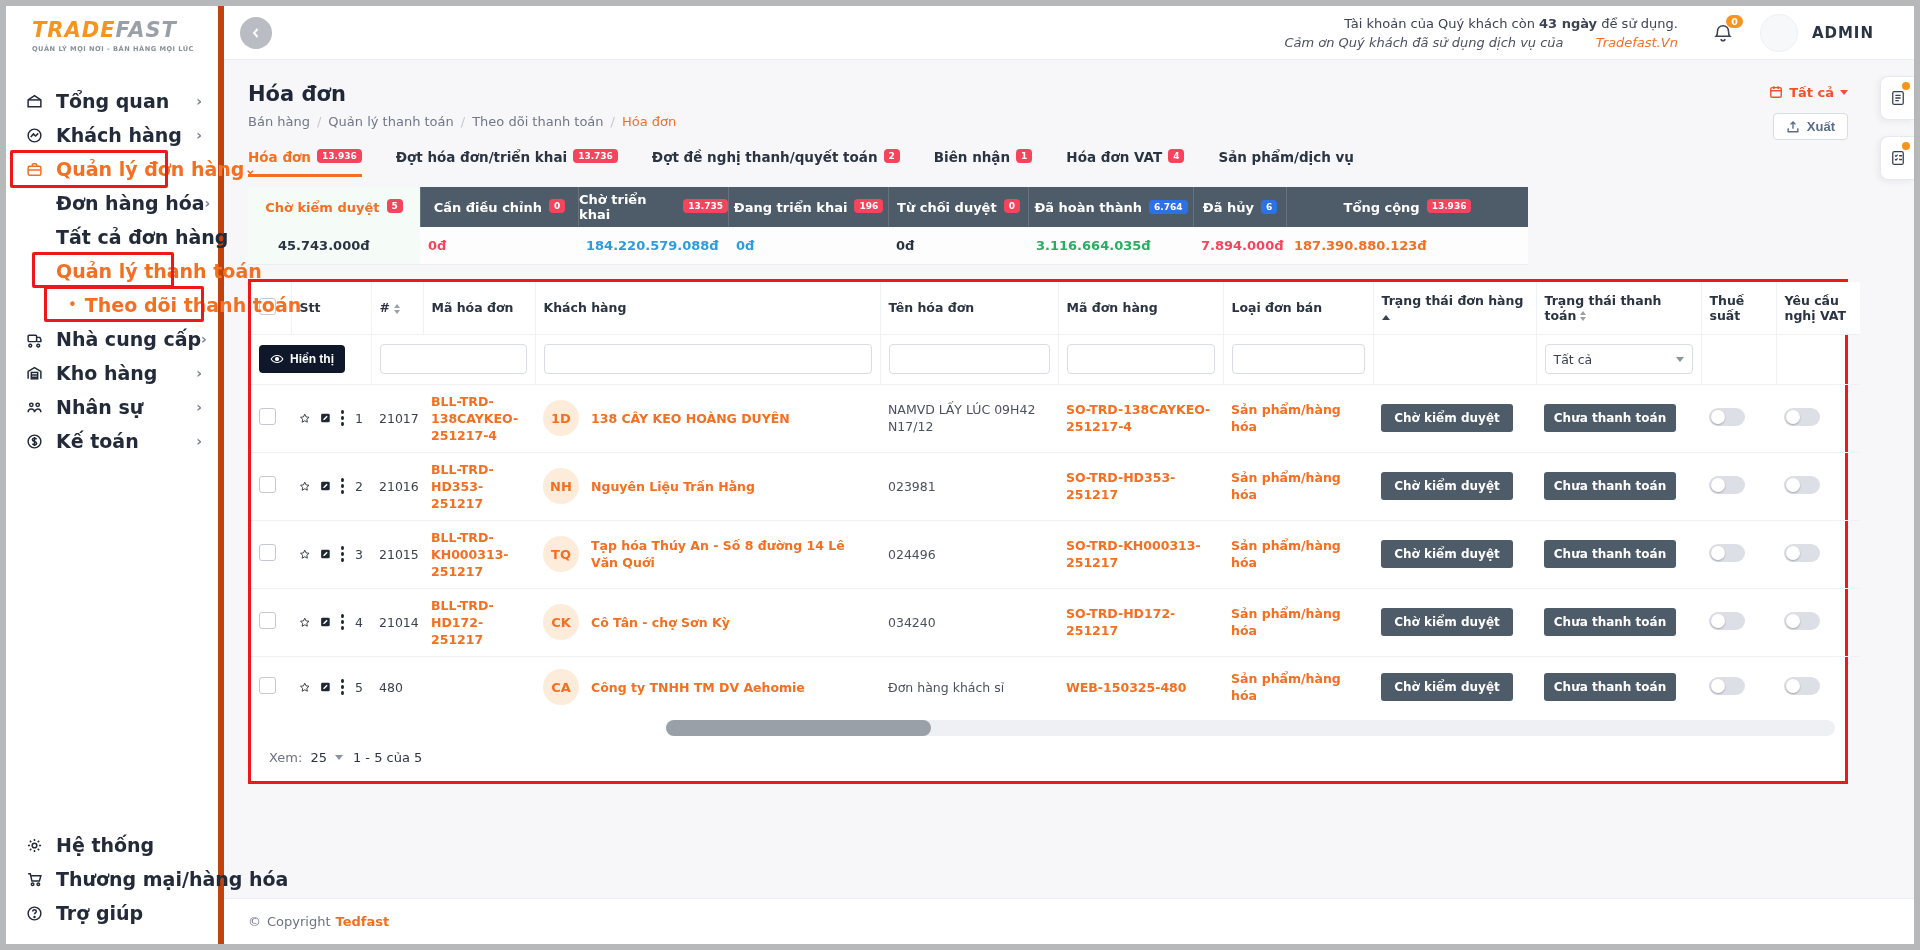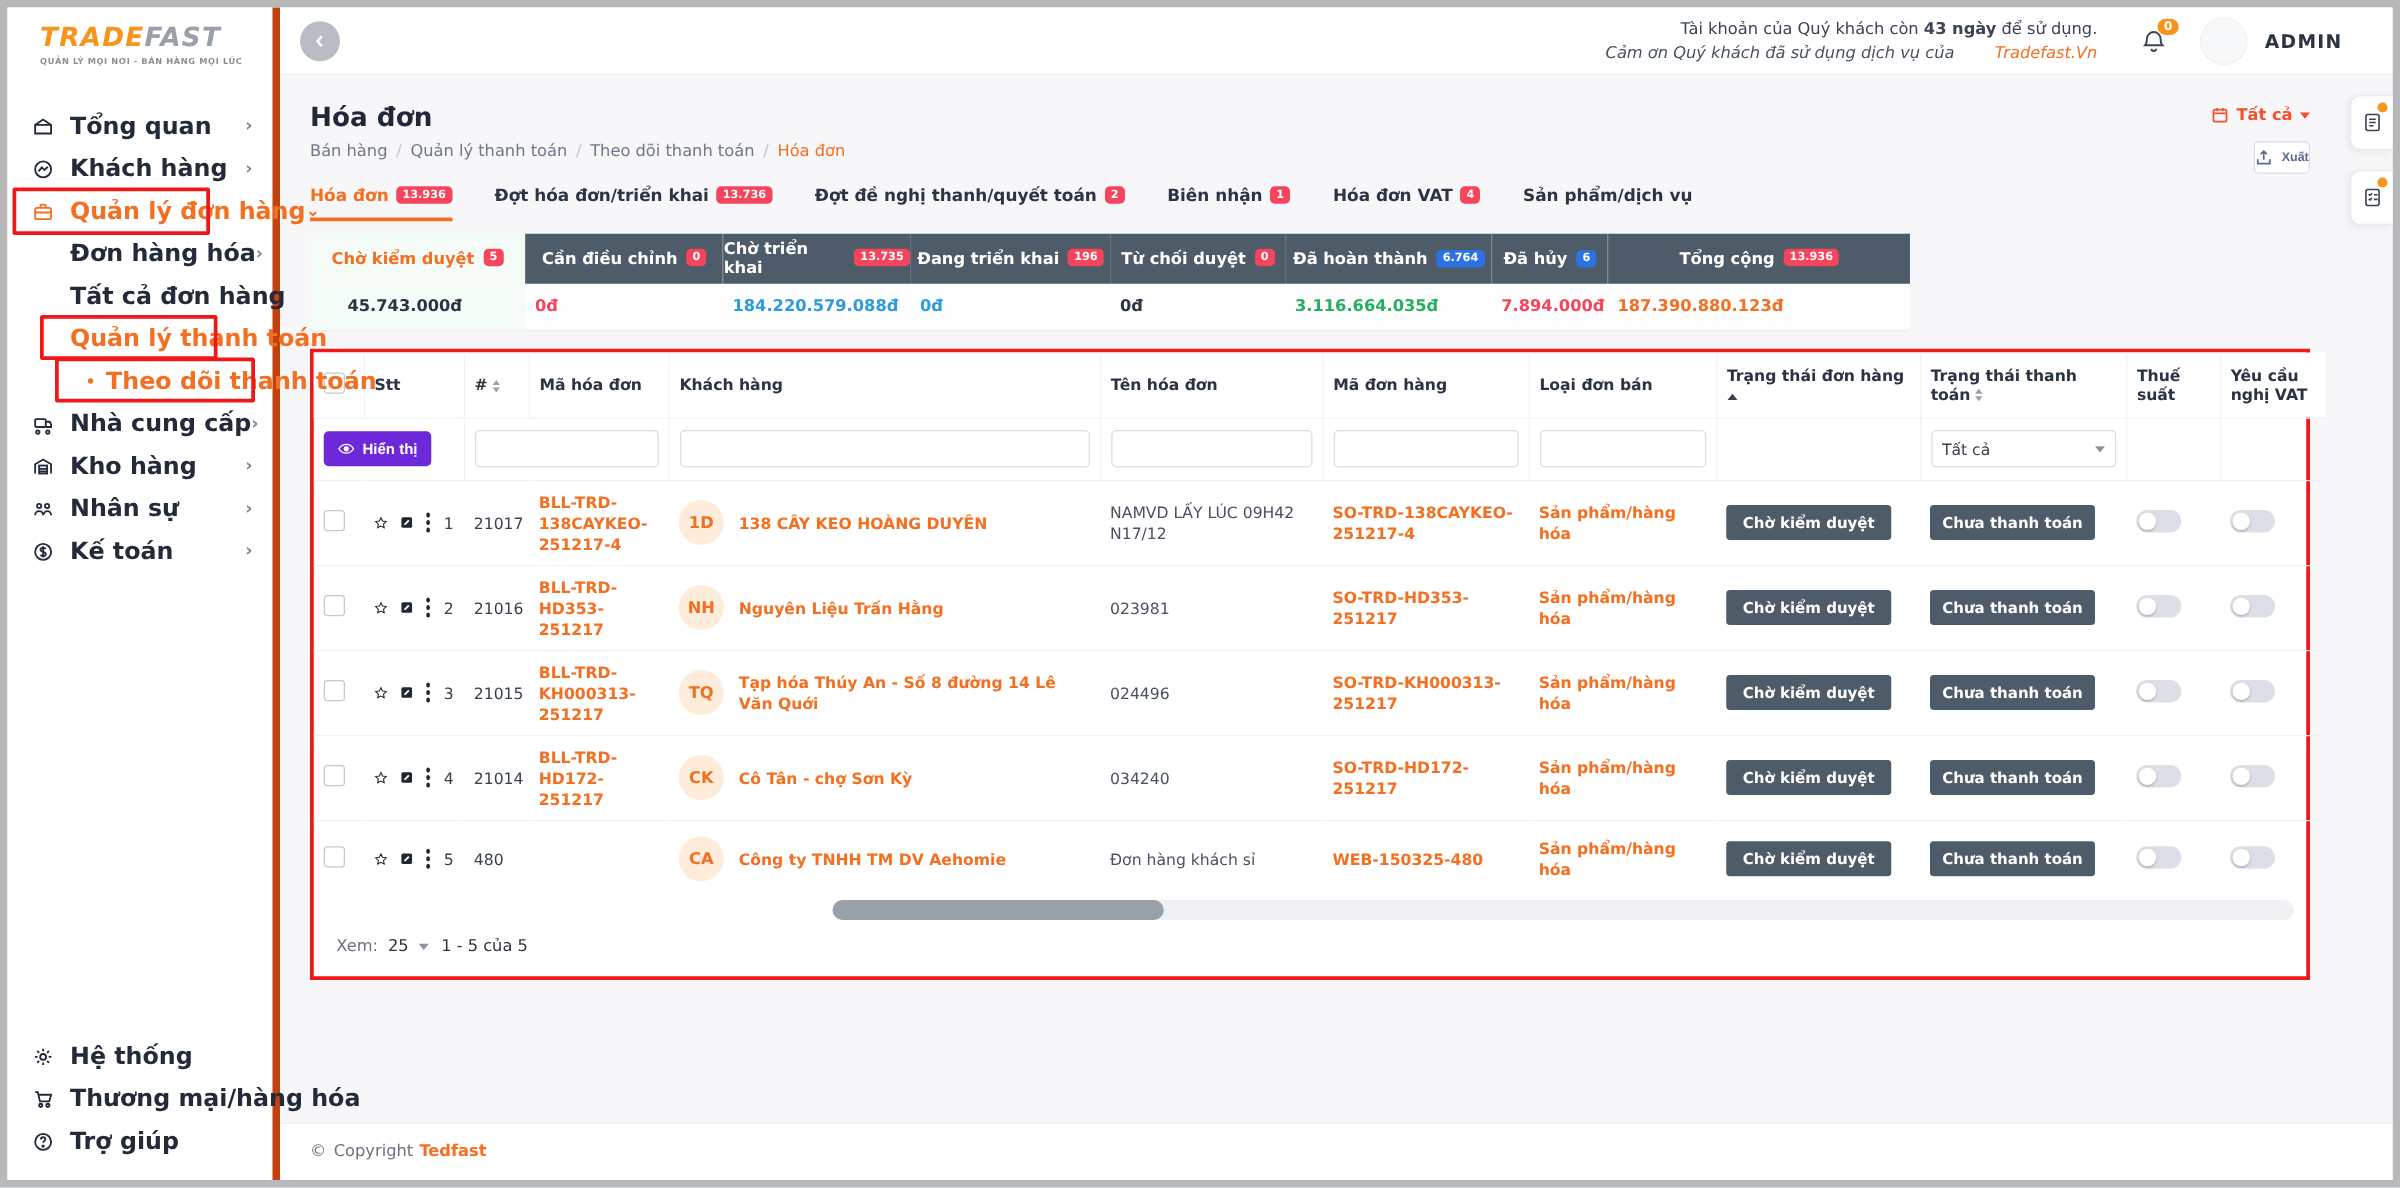--- a/index.html
+++ b/index.html
@@ -40,21 +40,21 @@
   
   .content { position:absolute; left:218px; right:0; top:54px; bottom:0; background:#f7f7f9; overflow:hidden; }
   .page-head { padding:22px 66px 0 24px; position:relative; }
   .page-title { font-size:21px; font-weight:800; color:#1f2738; }
   .breadcrumb { margin-top:8px; font-size:13px; color:#707788; }
   .breadcrumb .sep { color:#c3c7cf; margin:0 7px; }
   .breadcrumb .last { color:#f36f21; }
   .head-utils { position:absolute; right:66px; top:24px; text-align:right; }
   .date-filter { color:#f4502c; font-size:13px; font-weight:700; display:inline-flex; align-items:center; gap:6px; cursor:pointer; }
   .caret-down { width:0; height:0; border-left:4px solid transparent; border-right:4px solid transparent; border-top:5px solid #f4502c; display:inline-block; }
-  .export-btn { margin-top:10px; background:#fff; border:1px solid #d8dce3; border-radius:4px; color:#5a6b8c; font-size:10px; font-weight:600; padding:5px 0; display:inline-flex; align-items:center; gap:7px; cursor:pointer; }
+  .export-btn { margin-top:10px; background:#fff; border:1px solid #d8dce3; border-radius:4px; color:#5a6b8c; font-size:13px; font-weight:600; padding:5px 12px; display:inline-flex; align-items:center; gap:7px; cursor:pointer; }
 
   
   .tabs { display:flex; gap:34px; padding:20px 24px 0 24px; align-items:flex-end; }
   .tab { font-size:13.5px; font-weight:700; color:#2b3443; padding-bottom:9px; display:flex; align-items:center; gap:6px; cursor:pointer; border-bottom:3px solid transparent; white-space:nowrap; }
   .tab.active { color:#f36f21; border-bottom-color:#f36f21; }
   .badge-r { background:#f5455c; color:#fff; font-size:9px; font-weight:700; border-radius:4px; padding:2px 5px; transform:translateY(-1px); }
   .badge-b { background:#2d72e5; color:#fff; font-size:9px; font-weight:700; border-radius:4px; padding:2px 5px; }
 
   
   .status-wrap { margin:10px 0 0 24px; width:1280px; }
@@ -83,21 +83,21 @@
   .checkbox { width:17px; height:17px; border:1.5px solid #c3c8d2; border-radius:3px; background:#fff; display:inline-block; cursor:pointer; }
   .kebab { width:4px; height:4px; border-radius:50%; background:#1f2733; box-shadow:0 6px 0 #1f2733,0 -6px 0 #1f2733; display:inline-block; margin:0 2px; cursor:pointer; }
   .cust { display:flex; align-items:center; gap:12px; }
   .cust-avatar { width:36px; height:36px; border-radius:50%; background:#fdecd9; color:#f36f21; font-size:13px; font-weight:800; display:flex; align-items:center; justify-content:center; flex:none; }
   .pill { background:#4e5b68; color:#fff; font-size:12px; font-weight:600; border-radius:3px; padding:7px 0; width:100%; max-width:132px; text-align:center; cursor:pointer; }
   .toggle { width:36px; height:18px; border-radius:10px; background:#dcdfe6; position:relative; display:inline-block; cursor:pointer; }
   .toggle::after { content:""; position:absolute; left:2px; top:2px; width:14px; height:14px; border-radius:50%; background:#fff; box-shadow:0 1px 2px rgba(0,0,0,.25); }
   .f-input { width:100%; height:30px; border:1px solid #d9dce3; border-radius:4px; background:#fff; padding:0 8px; font-size:12.5px; }
   .f-select { width:100%; height:30px; border:1px solid #d9dce3; border-radius:4px; background:#fff; font-size:12.5px; color:#39414f; display:flex; align-items:center; justify-content:space-between; padding:0 8px; cursor:pointer; }
   .sel-caret { width:0; height:0; border-left:4px solid transparent; border-right:4px solid transparent; border-top:5px solid #8b93a3; }
-  .show-btn { background:#6d28d9; color:#fff; border:none; border-radius:4px; font-size:12px; font-weight:600; padding:7px 11px; display:inline-flex; align-items:flex-end; gap:6px; cursor:pointer; }
+  .show-btn { background:#0f172a; color:#fff; border:none; border-radius:4px; font-size:12px; font-weight:600; padding:7px 11px; display:inline-flex; align-items:flex-end; gap:6px; cursor:pointer; }
   .tri-up { width:0; height:0; border-left:4px solid transparent; border-right:4px solid transparent; border-bottom:5px solid #39414f; display:inline-block; }
   .sort-both { display:inline-flex; flex-direction:column; gap:2px; vertical-align:middle; margin-left:4px; }
   .sort-both i { display:block; width:0; height:0; border-left:3.5px solid transparent; border-right:3.5px solid transparent; }
   .sort-both .u { border-bottom:4px solid #9aa1ad; } .sort-both .d { border-top:4px solid #9aa1ad; }
   .hscroll { height:16px; margin:2px 10px 0 415px; background:#eef0f3; border-radius:8px; position:relative; }
   .hscroll .thumb { position:absolute; left:0; top:0; height:16px; width:265px; background:#9aa0a8; border-radius:8px; cursor:grab; }
   .pager { display:flex; align-items:center; gap:8px; padding:14px 18px 16px 18px; font-size:13px; color:#2b3443; }
   .pager .lbl { color:#6b7280; }
   .content-footer { position:absolute; bottom:0; left:0; right:0; height:46px; background:#fff; border-top:1px solid #eceef2; display:flex; align-items:center; padding-left:24px; font-size:13px; color:#6b7280; }
   .content-footer .brand { color:#f36f21; font-weight:700; margin-left:5px; }

